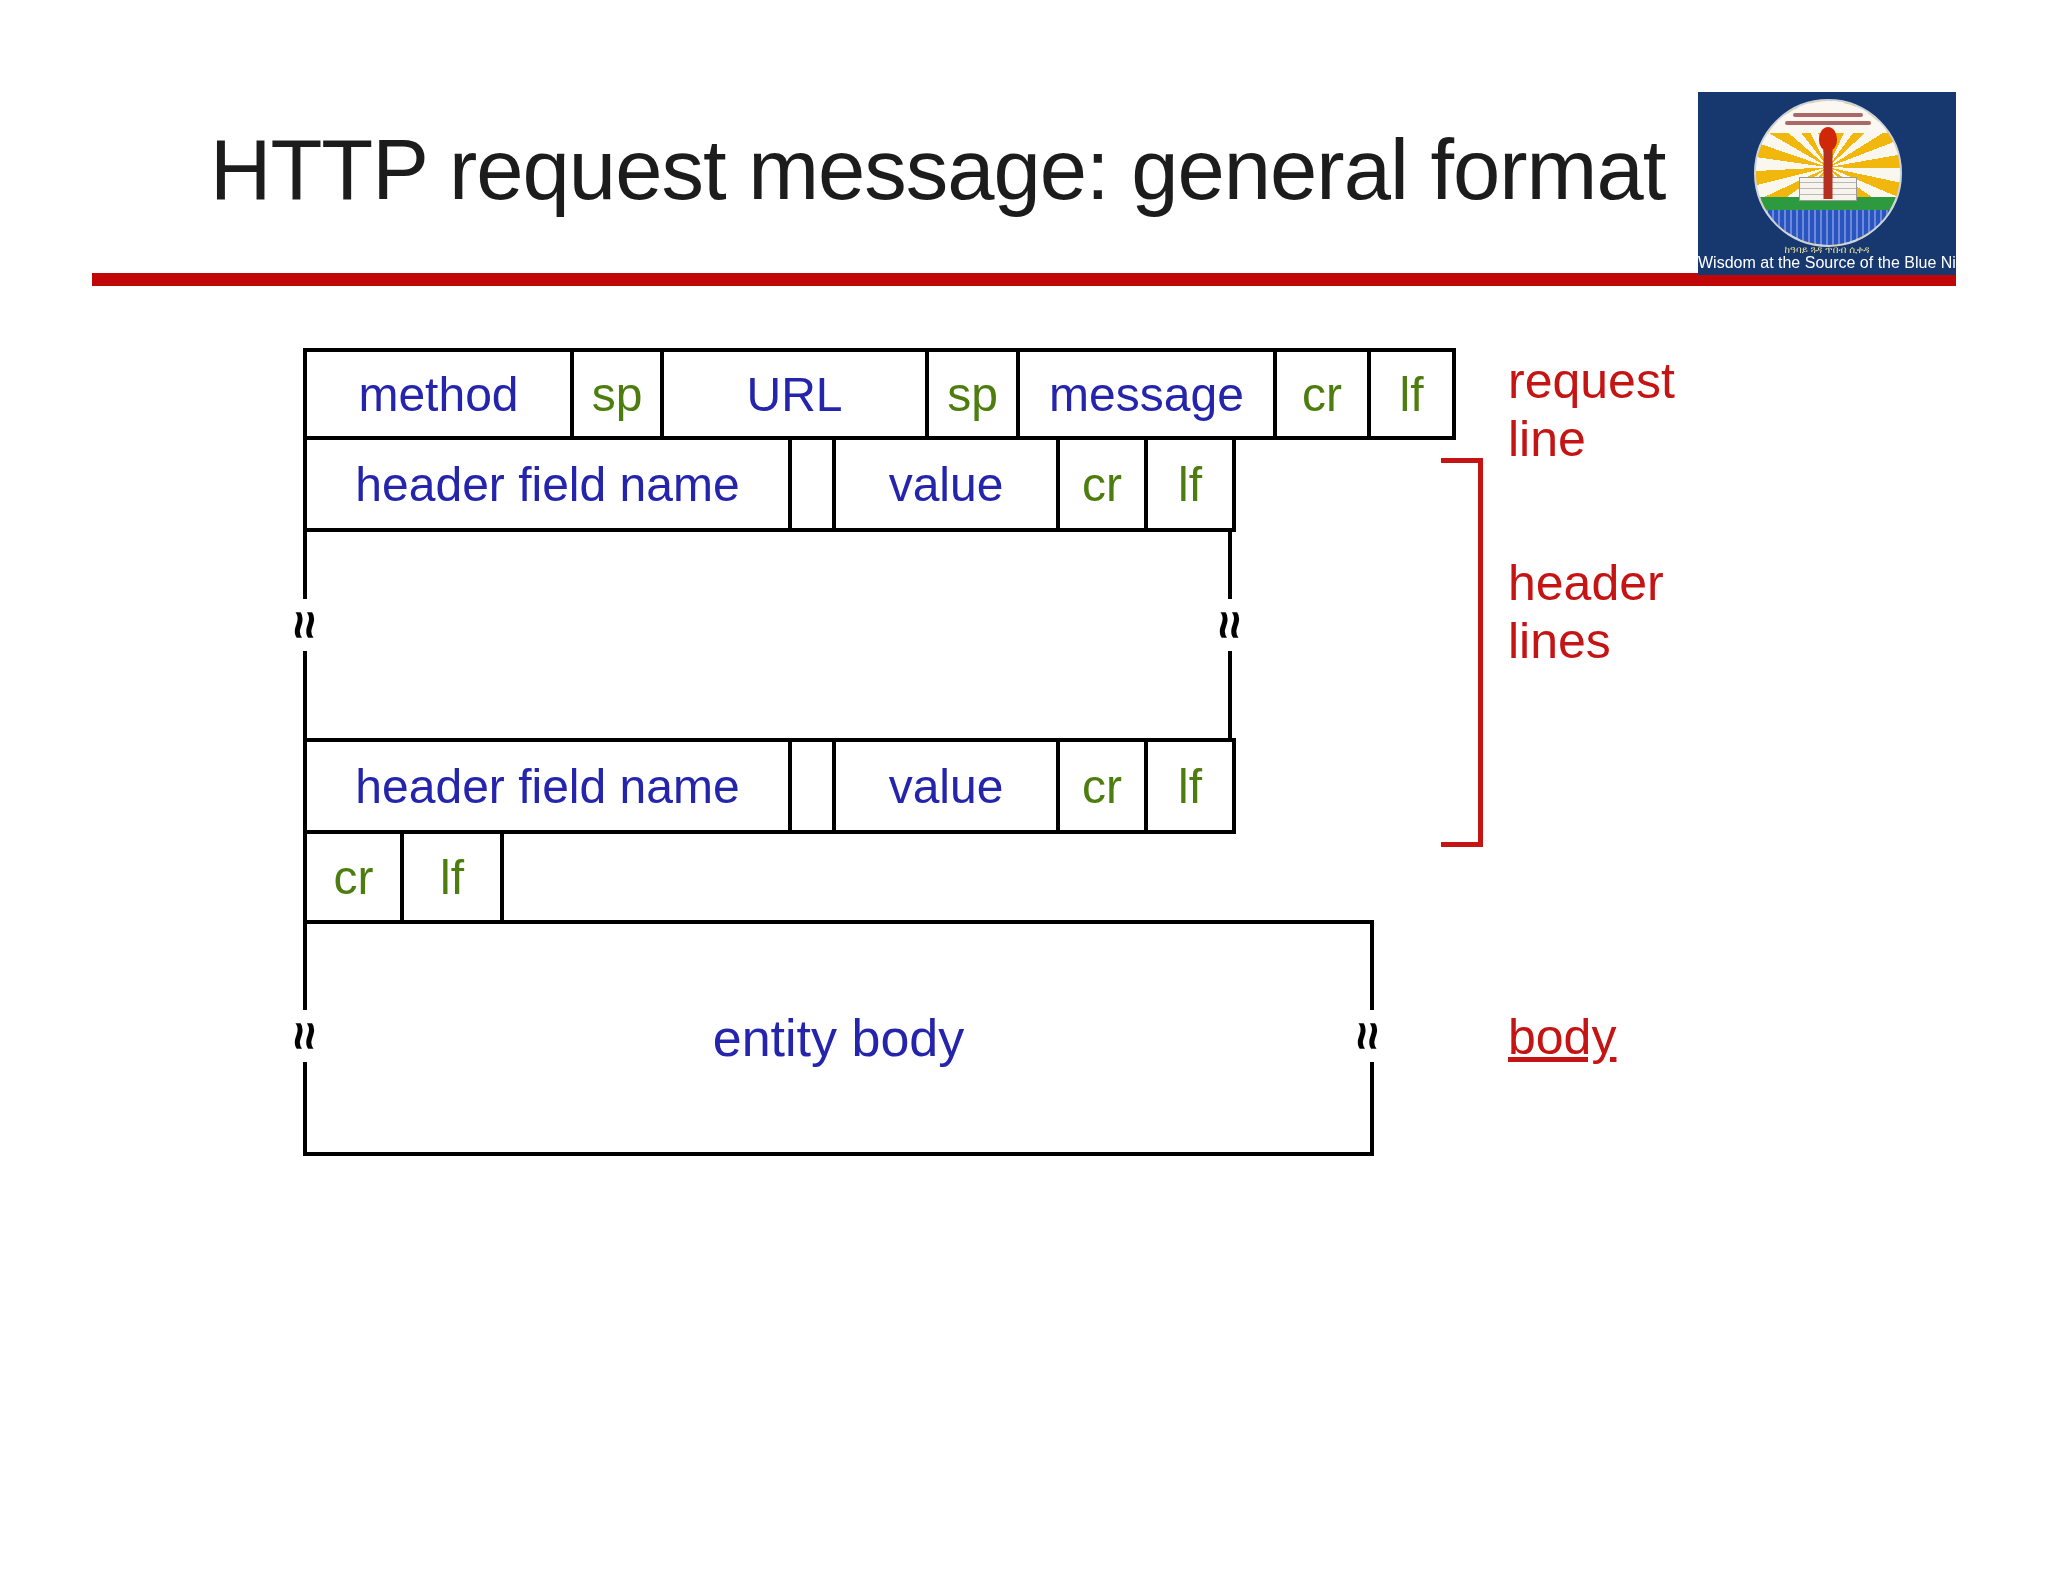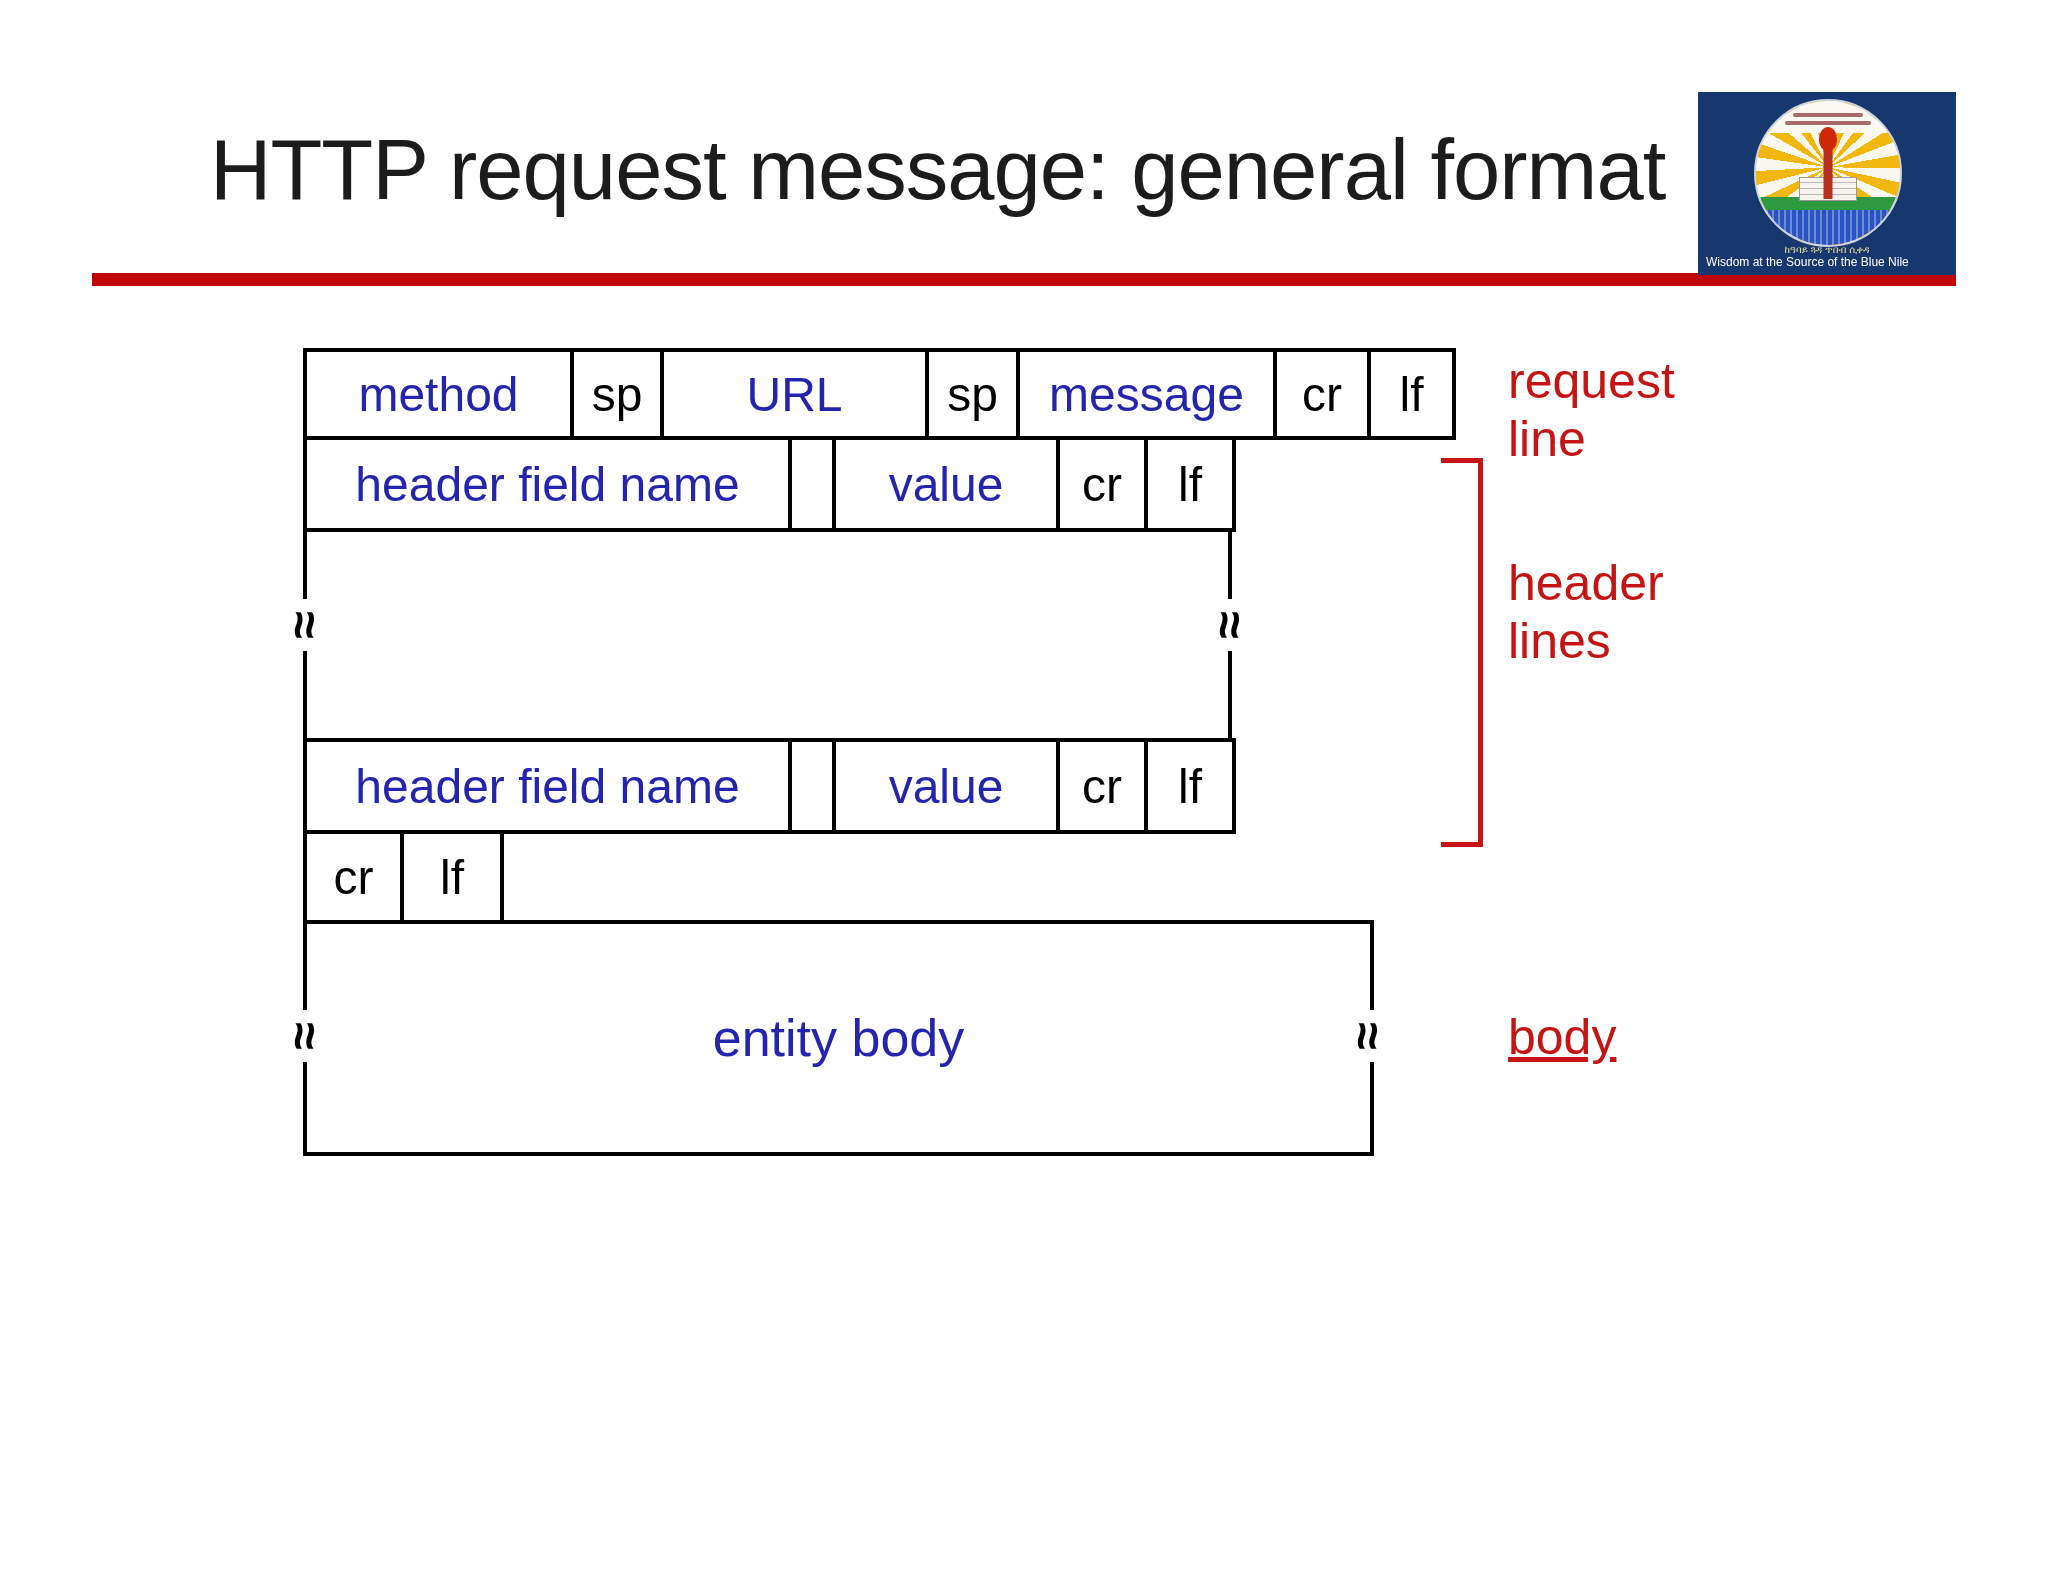--- a/index.html
+++ b/index.html
@@ -29,28 +29,28 @@
     background:repeating-linear-gradient(90deg,#2a55c0 0 4px,#6b8ada 4px 6px);}
   .torch{position:absolute;left:50%;top:26px;transform:translateX(-50%);width:60px;height:74px;}
   .torch-base{position:absolute;left:50%;top:50px;transform:translateX(-50%);width:56px;height:22px;
     background:#f6f4ec;border:1px solid #9a9a9a;
     background-image:repeating-linear-gradient(0deg,transparent 0 5px,#b9b9b9 5px 6px);}
   .torch-flame{position:absolute;left:50%;top:0;transform:translateX(-50%);width:18px;height:24px;
     background:#cf2708;border-radius:50% 50% 45% 45%;}
   .torch-body{position:absolute;left:50%;top:22px;transform:translateX(-50%);width:9px;height:50px;background:#b5301e;}
   .logo-motto-am{position:absolute;left:0;right:0;top:152px;text-align:center;color:#e9df9d;
     font-size:10px;line-height:11px;white-space:nowrap;}
-  .logo-motto-en{position:absolute;left:0;right:0;top:164px;text-align:left;color:#ffffff;
-    font-size:12px;line-height:13px;white-space:nowrap;margin-left:8px;}
+  .logo-motto-en{position:absolute;left:0;right:0;top:164px;text-align:center;color:#ffffff;
+    font-size:16px;line-height:13px;white-space:nowrap;}
 
   
   .cell{
     position:absolute;box-sizing:border-box;border:4px solid #000;background:#fff;
     display:flex;align-items:center;justify-content:center;
-    font-size:48px;color:#000000;white-space:nowrap;
+    font-size:48px;color:#4d7c0f;white-space:nowrap;
   }
   .blue{color:var(--blue,#2424ad);}
   .vline{position:absolute;width:4px;background:#000;}
   .squig{
     position:absolute;width:40px;height:52px;background:#fff;
     display:flex;align-items:center;justify-content:center;
   }
   .squig span{display:block;transform:rotate(90deg);font-size:50px;font-weight:bold;color:#000;line-height:1;}
   .entity{font-size:52px;}
 

